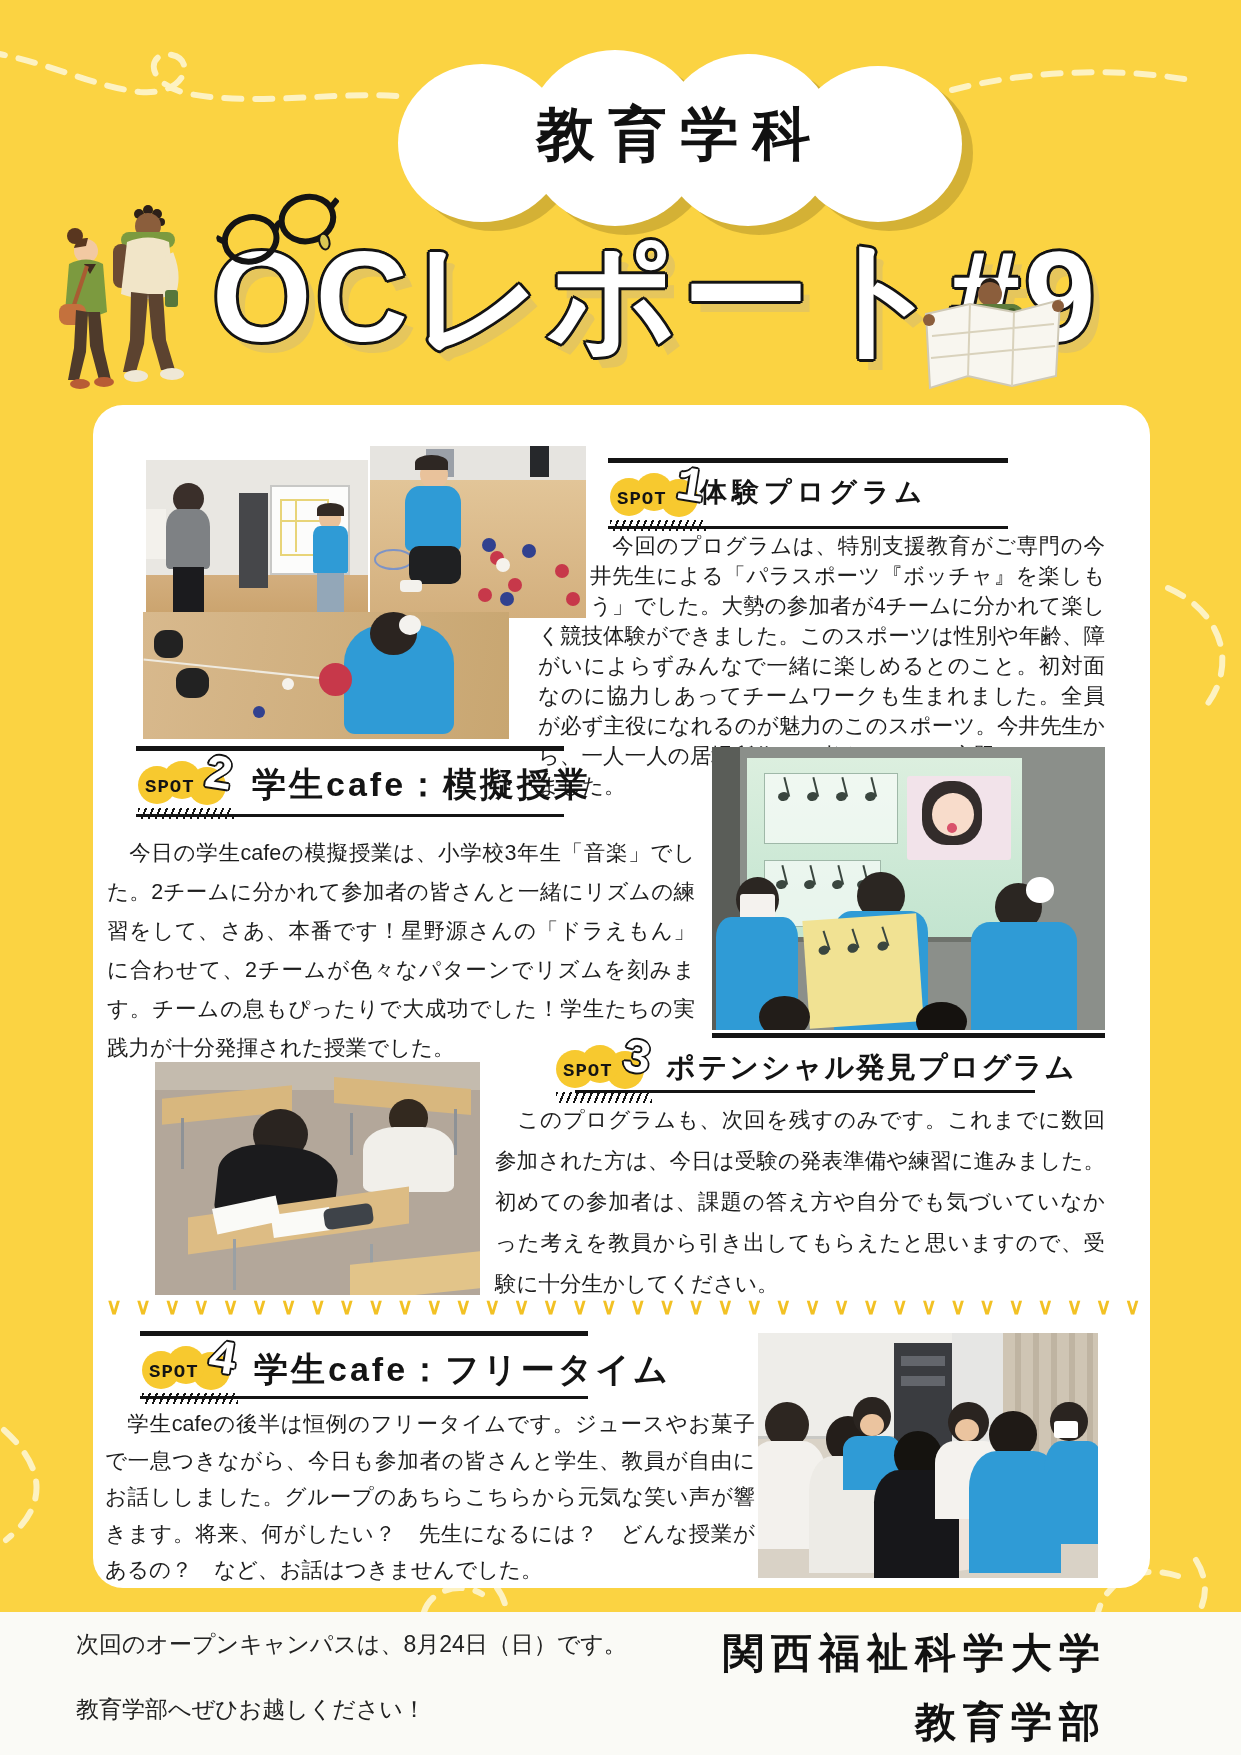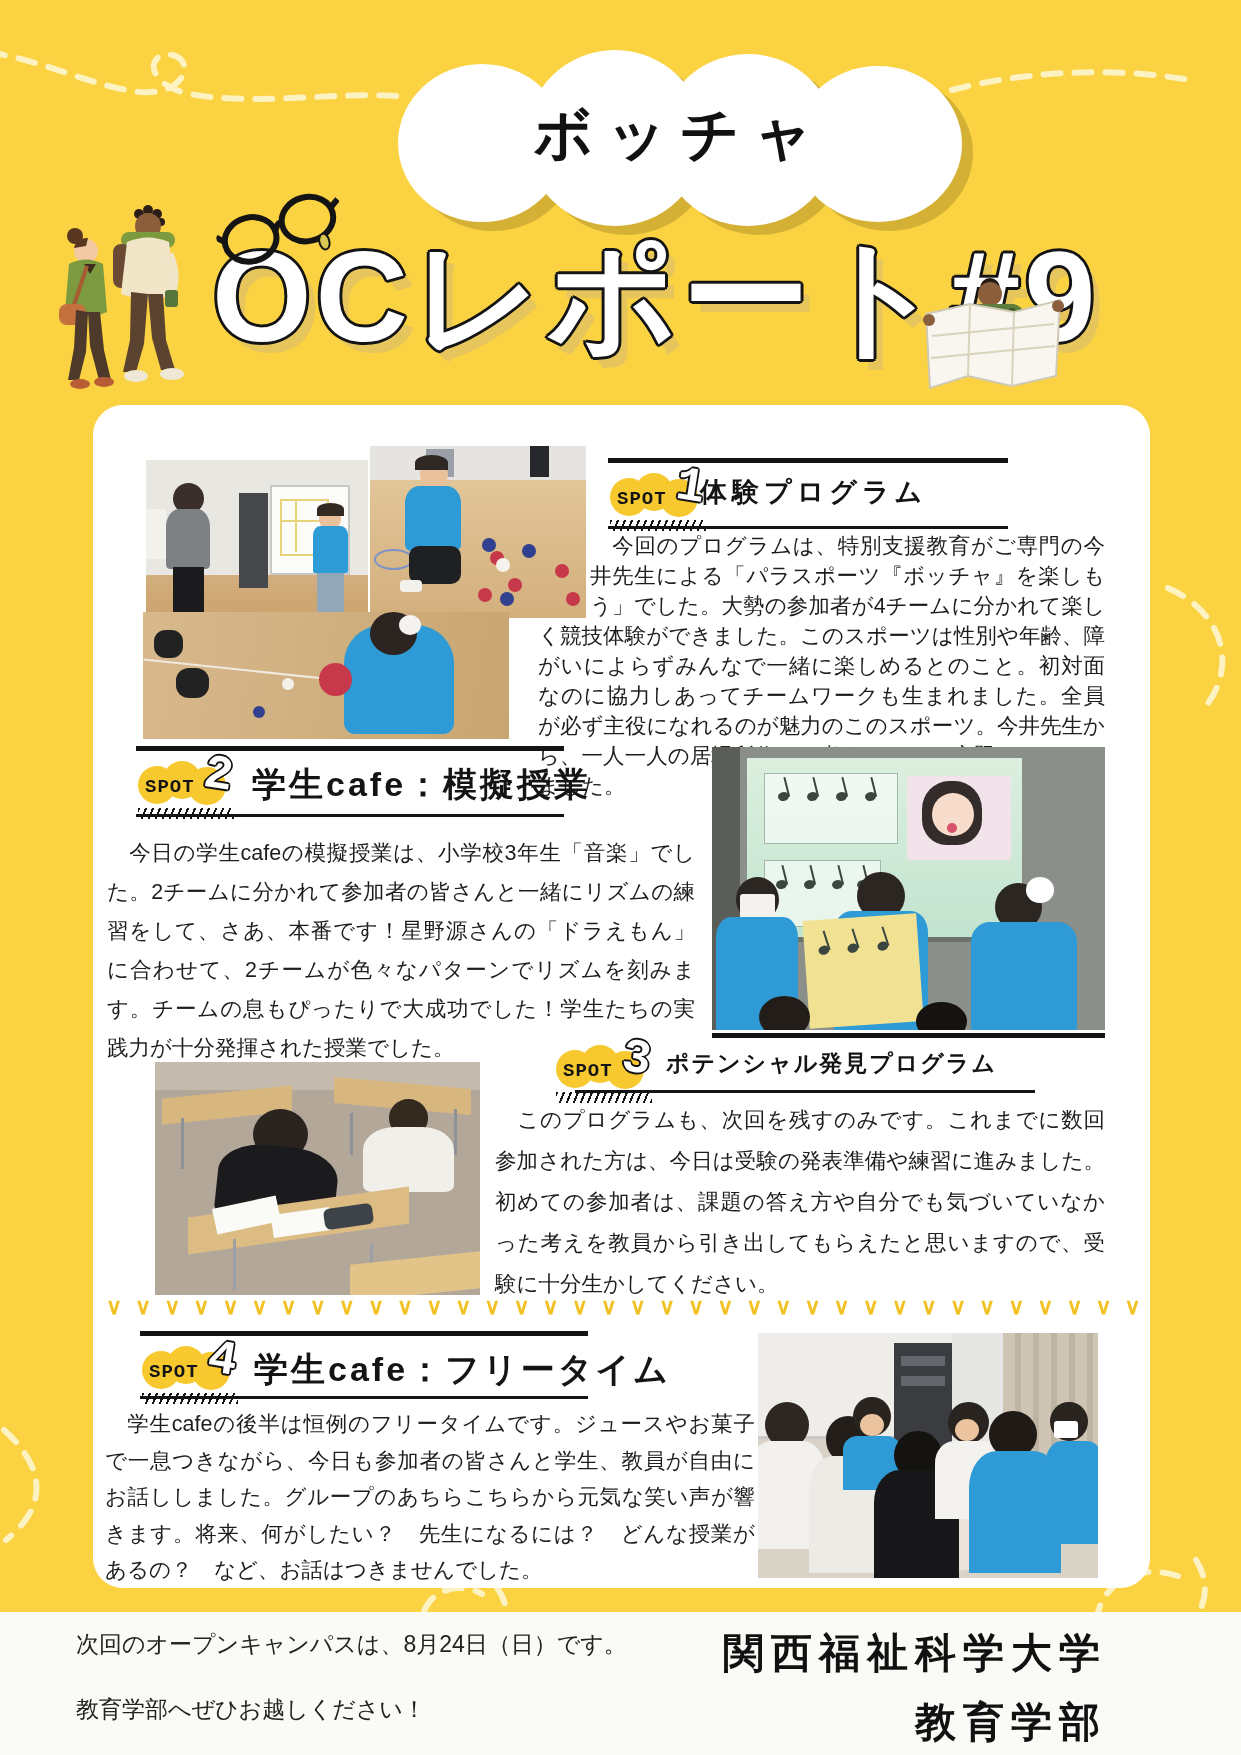--- a/index.html
+++ b/index.html
@@ -75,21 +75,21 @@
     <path d="M424,1612 C 432,1588 462,1582 482,1594 M497,1588 C 506,1600 508,1612 503,1620"></path>
     <path d="M1096,1622 C 1100,1585 1135,1562 1178,1576 M1196,1560 C 1206,1576 1208,1594 1200,1610"></path>
   </svg>
 
   <div class="cloud">
     <i style="left:0;top:14px;width:168px;height:158px;"></i>
     <i style="left:128px;top:0;width:178px;height:176px;"></i>
     <i style="left:262px;top:4px;width:176px;height:172px;"></i>
     <i style="left:396px;top:16px;width:168px;height:156px;"></i>
   </div>
-  <div class="cloud-text">ボッチャ</div>
+  <div class="cloud-text">教育学科</div>
 
   <div class="main-title">OCレポート#9</div>
   <svg class="glasses" viewBox="0 0 128 66">
     <g fill="none" stroke="#141414" stroke-width="6">
       <ellipse cx="33" cy="36" rx="26" ry="22"></ellipse>
       <ellipse cx="93" cy="30" rx="26" ry="22"></ellipse>
       <path d="M59,34 Q64,24 67,28"></path>
       <path d="M7,32 L0,26"></path>
         <path d="M119,24 L127,18"></path>
     </g>
@@ -279,21 +279,21 @@
     <div style="left:60%;top:84%;width:40%;height:16%;background:#E2C489;transform:skewY(-6deg);"></div>
   </div>
 
   <div class="rule" style="left:712px;top:1033px;width:393px;height:5px;"></div>
   <div class="spot-badge" style="left:556px;top:1040px;">
     <span class="blob"></span>
     <span class="word">SPOT</span>
     <span class="num">3</span>
     <span class="hatch"></span>
   </div>
-  <h2 class="spot-title" style="left:666px;top:1048px;font-size:23px;letter-spacing:2px;">ポテンシャル発見プログラム</h2>
+  <h2 class="spot-title" style="left:666px;top:1048px;font-size:29px;letter-spacing:2px;">ポテンシャル発見プログラム</h2>
   <div class="rule" style="left:575px;top:1090px;width:460px;height:3px;"></div>
   <div class="body-text" style="left:495px;top:1100px;width:610px;line-height:41px;">　このプログラムも、次回を残すのみです。これまでに数回参加された方は、今日は受験の発表準備や練習に進みました。初めての参加者は、課題の答え方や自分でも気づいていなかった考えを教員から引き出してもらえたと思いますので、受験に十分生かしてください。</div>
 
   <div class="zigzag">∨∨∨∨∨∨∨∨∨∨∨∨∨∨∨∨∨∨∨∨∨∨∨∨∨∨∨∨∨∨∨∨∨∨∨∨</div>
 
   <div class="rule" style="left:140px;top:1331px;width:448px;height:5px;"></div>
   <div class="spot-badge" style="left:142px;top:1341px;">
     <span class="blob"></span>
     <span class="word">SPOT</span>
     <span class="num">4</span>

